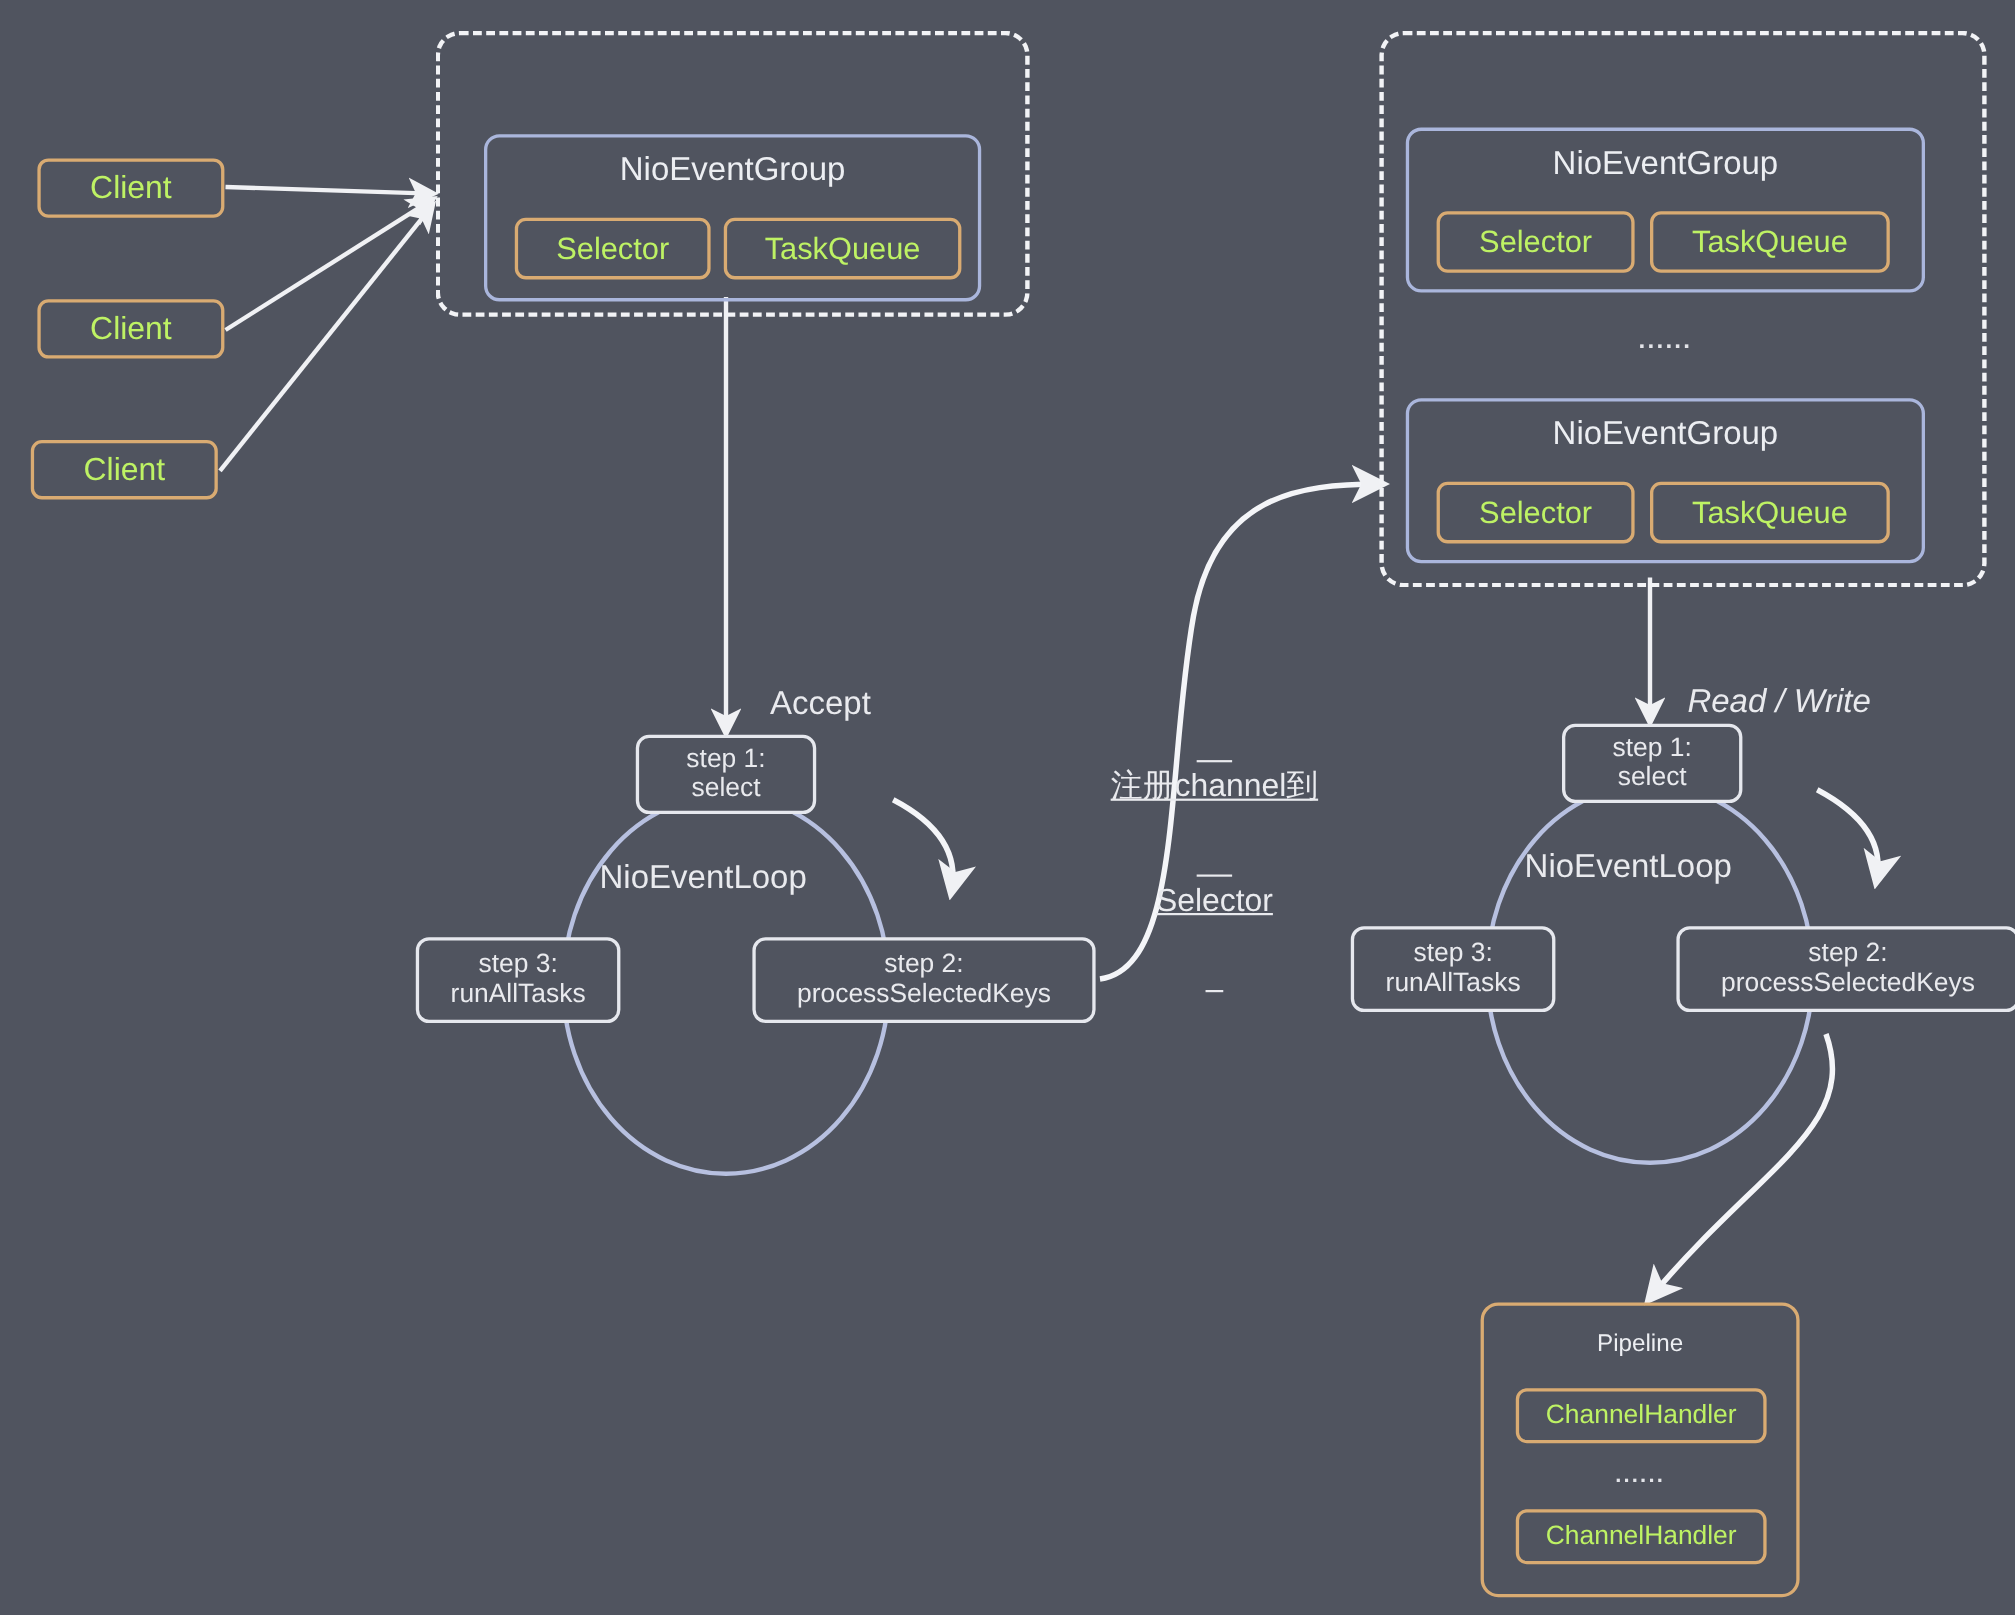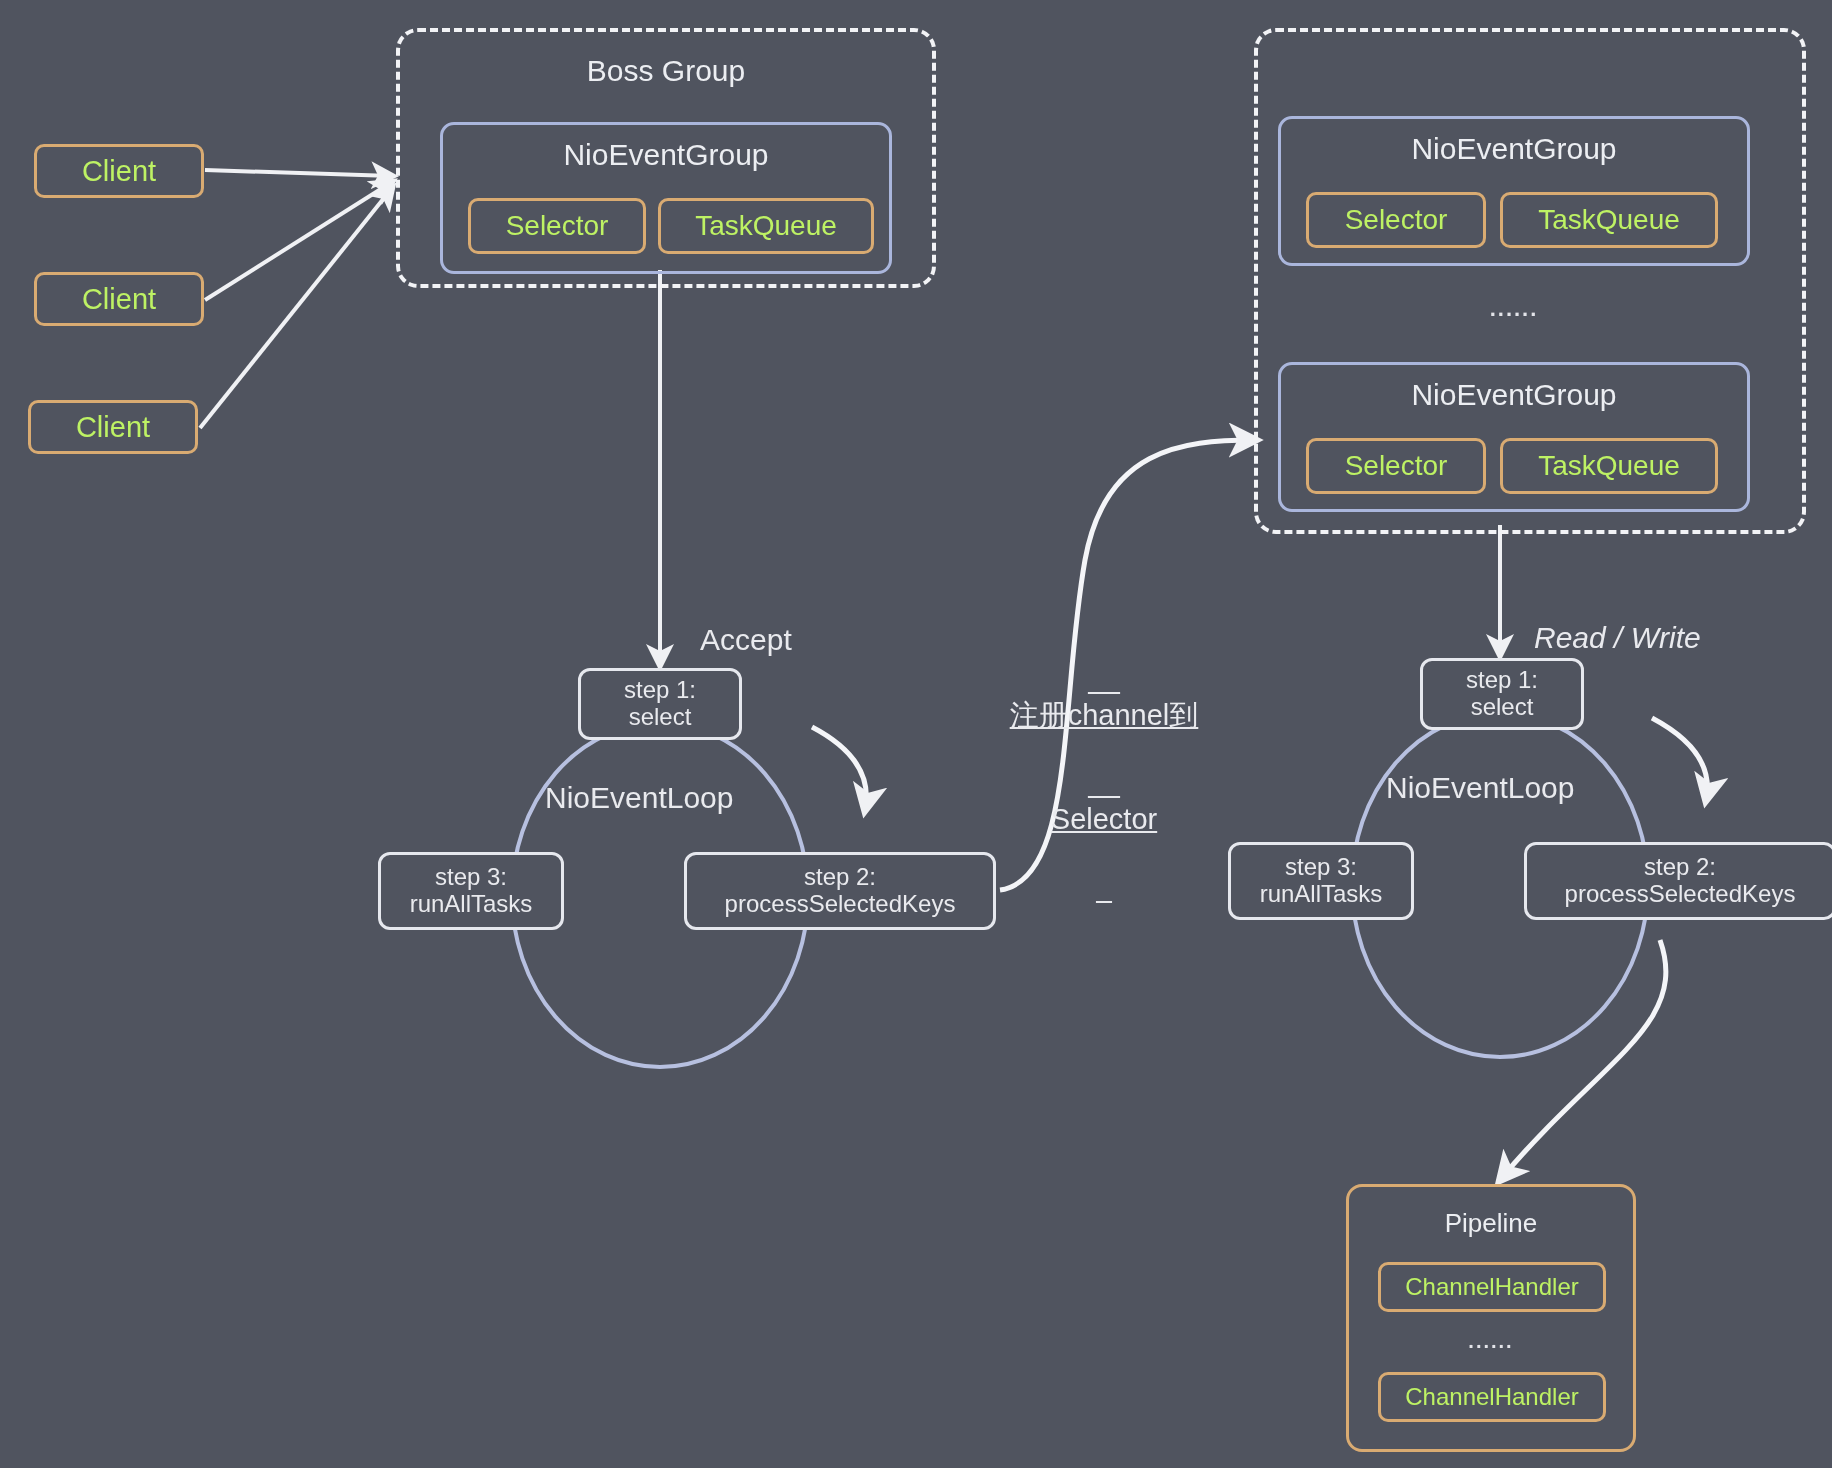--- a/index.html
+++ b/index.html
@@ -123,21 +123,20 @@
     <span>Client</span>
   </div>
   <div class="node box-orange" style="left:34px; top:272px; width:170px; height:54px; font-size:29px;">
     <span>Client</span>
   </div>
   <div class="node box-orange" style="left:28px; top:400px; width:170px; height:54px; font-size:29px;">
     <span>Client</span>
   </div>
 
   <div class="node box-dashed" style="left:396px; top:28px; width:540px; height:260px;"></div>
-  <div class="group-title" style="left:396px; top:54px; width:540px; text-align:center; font-size:30px;">Boss Group</div>
 
   <div class="node box-blue" style="left:440px; top:122px; width:452px; height:152px;"></div>
   <div class="group-title" style="left:440px; top:138px; width:452px; text-align:center; font-size:30px;">NioEventGroup</div>
   <div class="node box-orange" style="left:468px; top:198px; width:178px; height:56px; font-size:28px;">
     <span>Selector</span>
   </div>
   <div class="node box-orange" style="left:658px; top:198px; width:216px; height:56px; font-size:28px;">
     <span>TaskQueue</span>
   </div>
 
@@ -200,21 +199,21 @@
     <span>step 3:</span>
     <span>runAllTasks</span>
   </div>
 
   <div class="node box-white" style="left:1524px; top:842px; width:312px; height:78px; font-size:24px; flex-direction:column;">
     <span>step 2:</span>
     <span>processSelectedKeys</span>
   </div>
 
   <div class="node box-orange" style="left:1346px; top:1184px; width:290px; height:268px; border-radius:16px;"></div>
-  <div class="group-title label-orange" style="left:1346px; top:1208px; width:290px; text-align:center; font-size:26px;">Pipeline</div>
+  <div class="group-title label-orange" style="left:1346px; top:1208px; width:290px; text-align:center; font-size:22px;">Pipeline</div>
 
   <div class="node box-orange" style="left:1378px; top:1262px; width:228px; height:50px; font-size:24px;">
     <span>ChannelHandler</span>
   </div>
 
   <div class="dots" style="left:1346px; top:1330px; width:290px; text-align:center; font-size:20px;">......</div>
 
   <div class="node box-orange" style="left:1378px; top:1372px; width:228px; height:50px; font-size:24px;">
     <span>ChannelHandler</span>
   </div>

